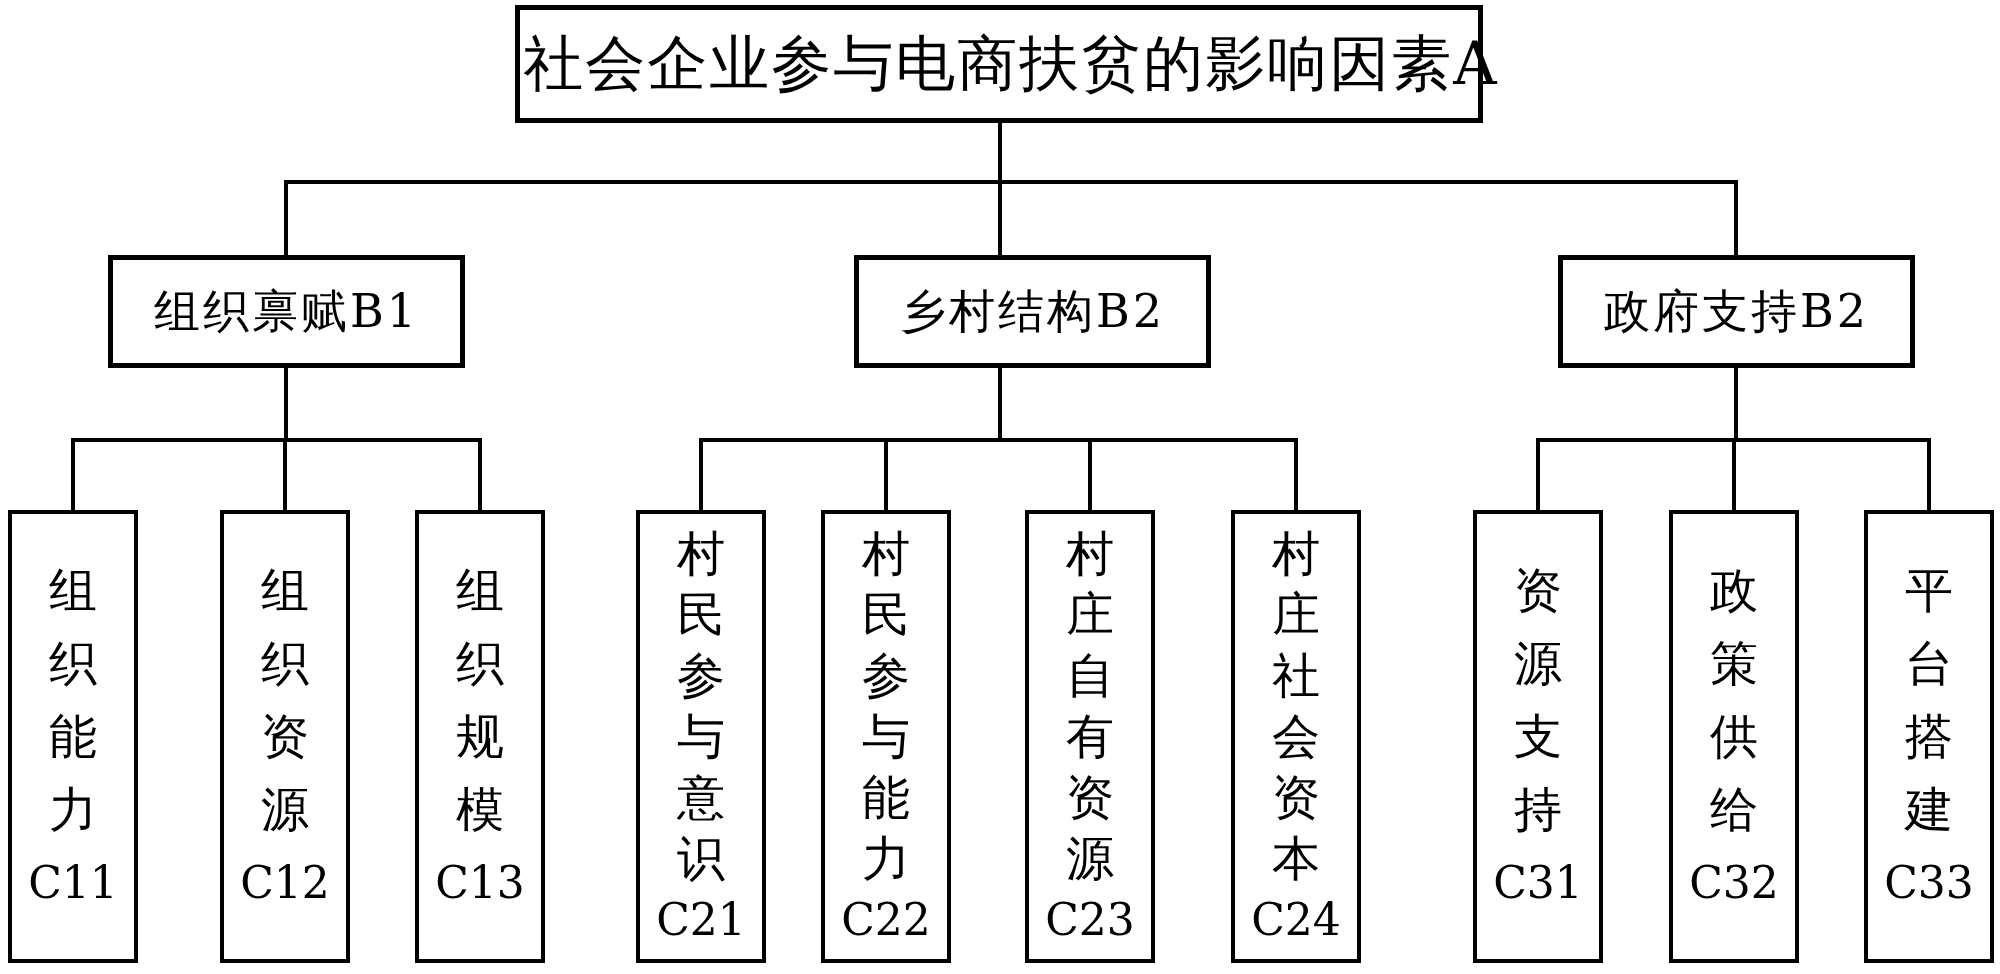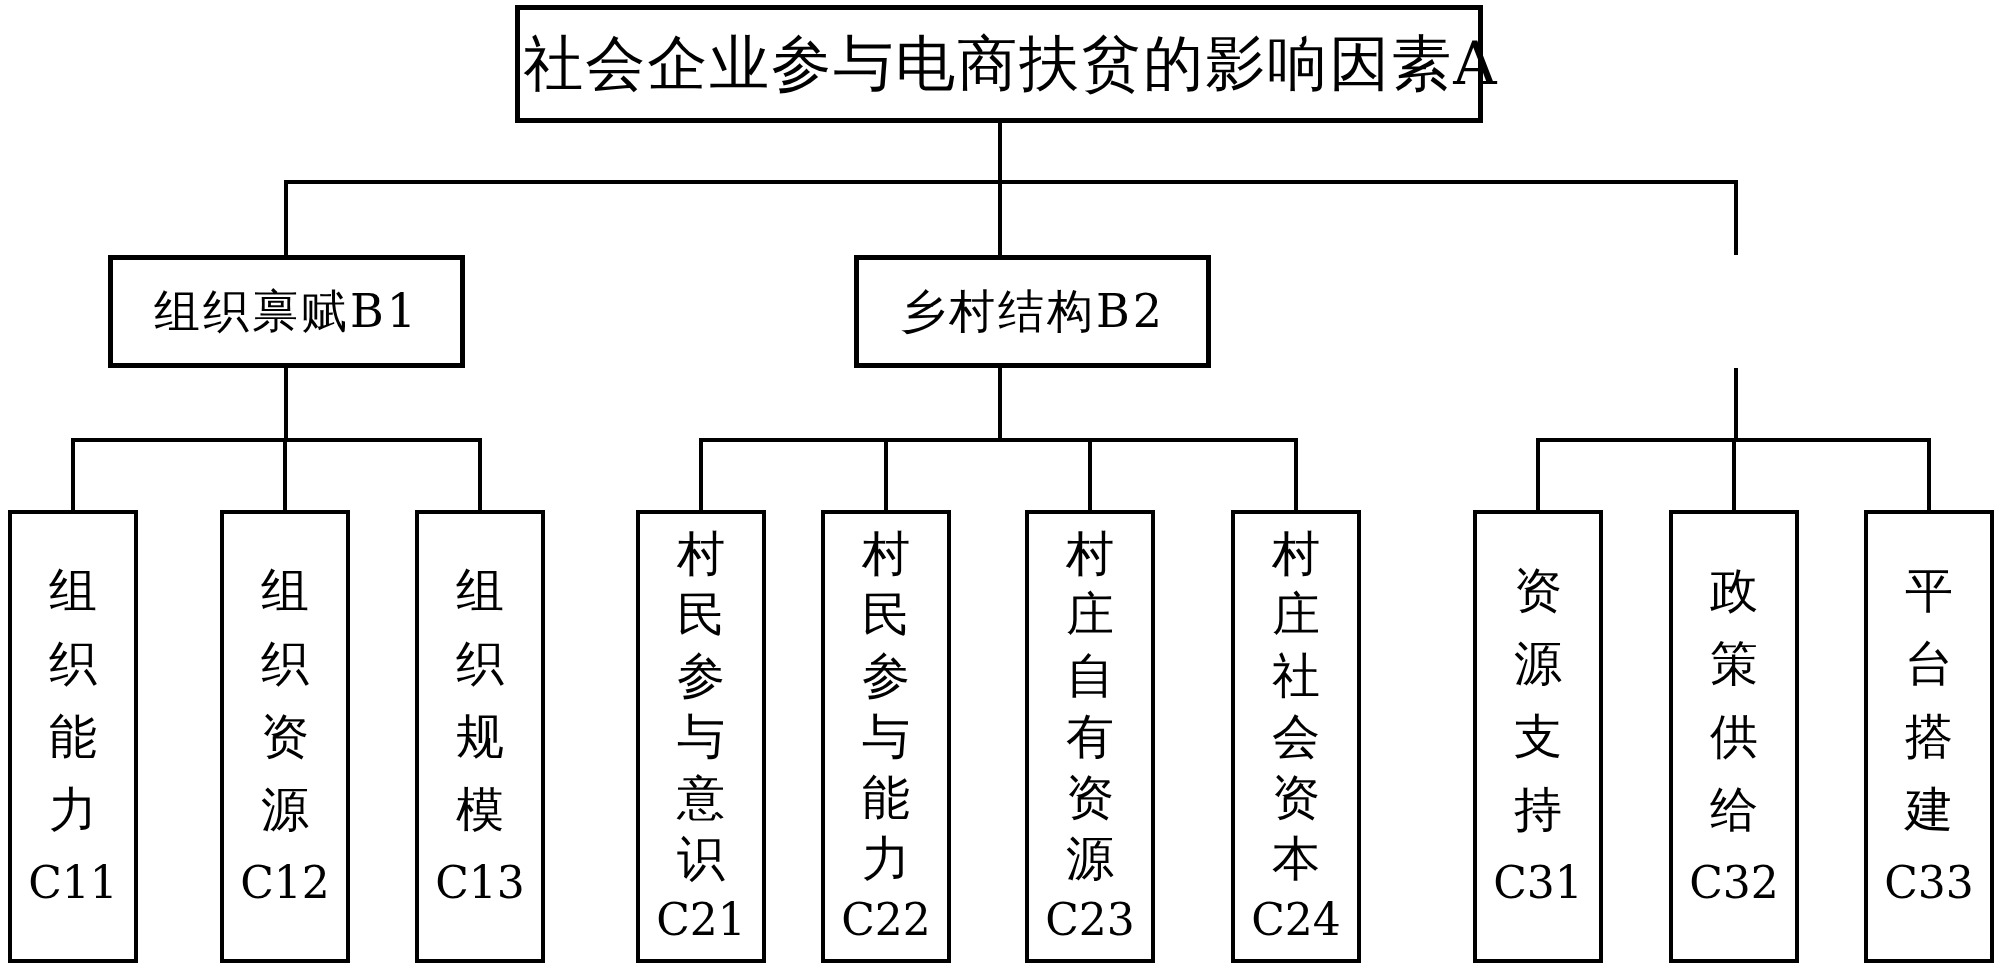--- a/index.html
+++ b/index.html
@@ -116,20 +116,23 @@
   </div>
 
   <div class="box branch b1">
     <span class="lbl">组织禀赋B1</span>
   </div>
 
   <div class="box branch b2">
     <span class="lbl">乡村结构B2</span>
   </div>
 
+  <div class="box branch b3">
+    <span class="lbl">政府支持B2</span>
+  </div>
 
   <div id="leaves">
       <div class="box leaf n4" style="left: 8px;">
         <div class="char">组</div>
         <div class="char">织</div>
         <div class="char">能</div>
         <div class="char">力</div>
         <div class="code">C11</div>
       </div>
       <div class="box leaf n4" style="left: 220px;">

